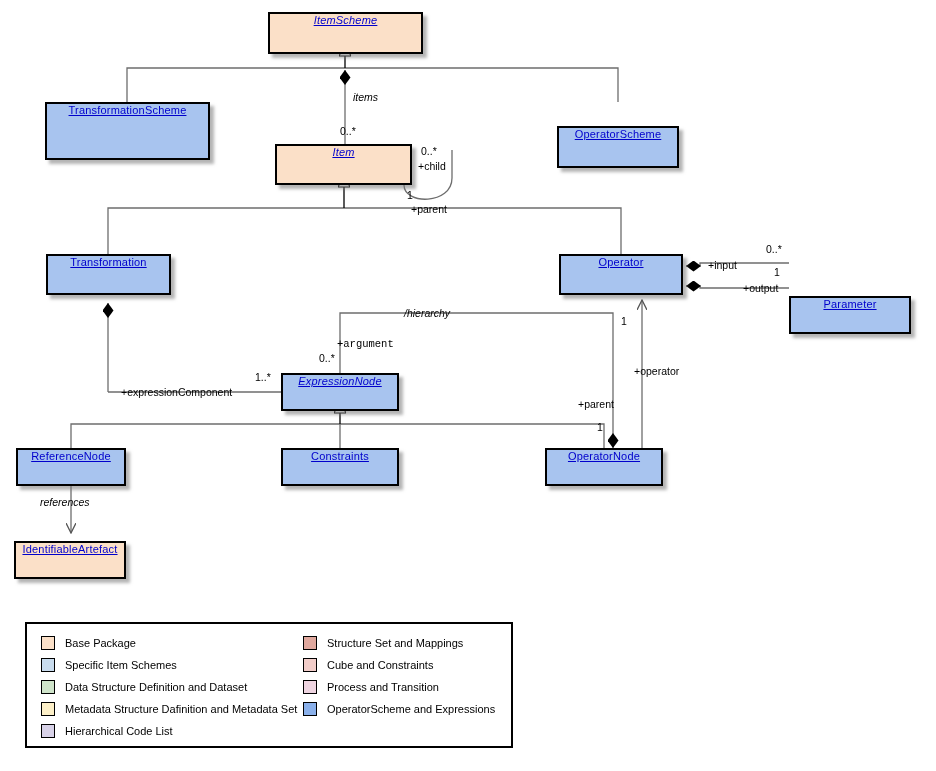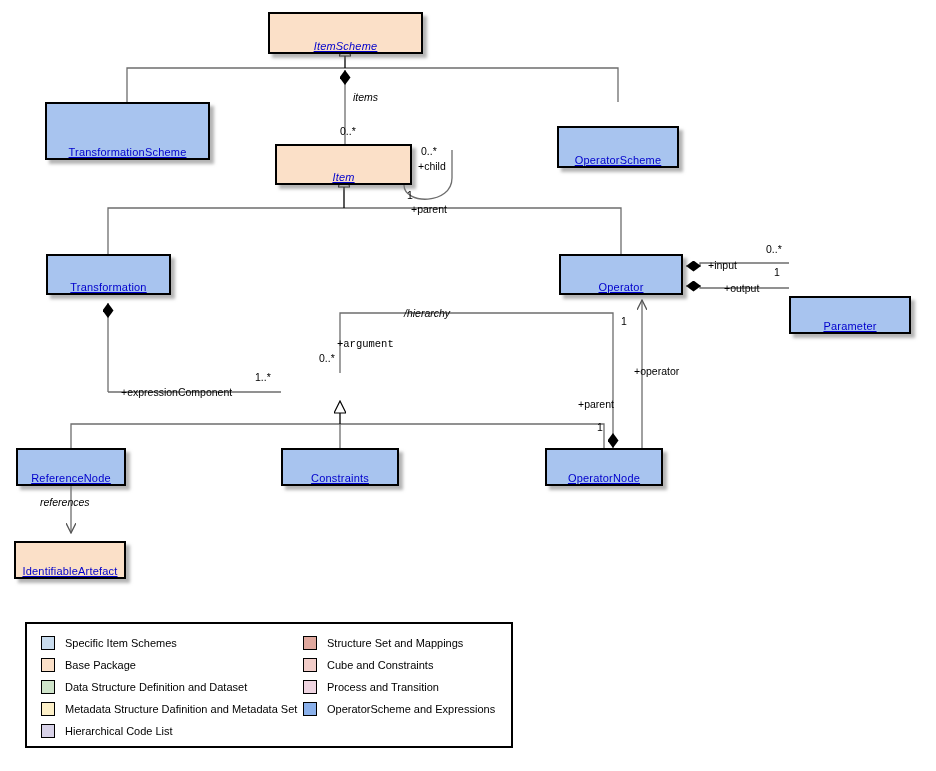--- a/index.html
+++ b/index.html
@@ -25,21 +25,21 @@
     left: 0; top: 0;
     width: 936px;
     height: 771px;
     pointer-events: none;
   }
   .uml-class {
     position: absolute;
     box-sizing: border-box;
     border: 2px solid #000000;
     display: flex;
-    align-items: flex-end;
+    align-items: flex-start;
     justify-content: center;
     box-shadow: 4px 4px 3px rgba(120,120,120,0.55);
     z-index: 5;
   }
   .uml-class .cls-name {
     color: #0000cc;
     font-size: 11px;
     text-decoration: underline;
     white-space: nowrap;
     letter-spacing: 0.2px;
@@ -173,20 +173,23 @@
   </div>
 
   <div class="uml-class fill-trans" style="left:559px; top:254px; width:124px; height:41px;">
     <span class="cls-name">Operator</span>
   </div>
 
   <div class="uml-class fill-trans" style="left:789px; top:256px; width:122px; height:38px;margin-top:40px;">
     <span class="cls-name">Parameter</span>
   </div>
 
+  <div class="uml-class abstract fill-trans" style="left:281px; top:373px; width:118px; height:38px;">
+    <span class="cls-name">ExpressionNode</span>
+  </div>
 
   <div class="uml-class fill-trans" style="left:16px; top:448px; width:110px; height:38px;">
     <span class="cls-name">ReferenceNode</span>
   </div>
 
   <div class="uml-class fill-trans" style="left:281px; top:448px; width:118px; height:38px;">
     <span class="cls-name">Constraints</span>
   </div>
 
   <div class="uml-class fill-trans" style="left:545px; top:448px; width:118px; height:38px;">
@@ -198,44 +201,44 @@
   </div>
 
   <div class="edge-label ital" style="left:353px; top:92px;">items</div>
   <div class="edge-label" style="left:340px; top:126px;">0..*</div>
   <div class="edge-label" style="left:421px; top:146px;">0..*</div>
   <div class="edge-label" style="left:418px; top:161px;">+child</div>
   <div class="edge-label" style="left:407px; top:190px;">1</div>
   <div class="edge-label" style="left:411px; top:204px;">+parent</div>
   <div class="edge-label" style="left:708px; top:260px;">+input</div>
   <div class="edge-label" style="left:766px; top:244px;">0..*</div>
-  <div class="edge-label" style="left:724px; top:283px;">+output</div>
+  <div class="edge-label" style="left:743px; top:283px;">+output</div>
   <div class="edge-label" style="left:774px; top:267px;">1</div>
   <div class="edge-label ital" style="left:404px; top:308px;">/hierarchy</div>
   <div class="edge-label" style="left:621px; top:316px;">1</div>
   <div class="edge-label" style="left:337px; top:339px;font-family:Liberation Mono, monospace;">+argument</div>
   <div class="edge-label" style="left:319px; top:353px;">0..*</div>
   <div class="edge-label" style="left:634px; top:366px;">+operator</div>
   <div class="edge-label" style="left:255px; top:372px;">1..*</div>
   <div class="edge-label" style="left:121px; top:387px;">+expressionComponent</div>
   <div class="edge-label" style="left:578px; top:399px;">+parent</div>
   <div class="edge-label" style="left:597px; top:422px;">1</div>
   <div class="edge-label ital" style="left:40px; top:497px;">references</div>
 
   <div id="legend">
     <div class="legend-col left">
       <div class="legend-row">
+        <span class="legend-swatch" style="background:#fbe0c8;"></span>
+        <span class="legend-text">Base Package</span>
+      </div>
+      <div class="legend-row">
         <span class="legend-swatch" style="background:#c9dcee;"></span>
         <span class="legend-text">Specific Item Schemes</span>
       </div>
       <div class="legend-row">
-        <span class="legend-swatch" style="background:#fbe0c8;"></span>
-        <span class="legend-text">Base Package</span>
-      </div>
-      <div class="legend-row">
         <span class="legend-swatch" style="background:#cfe4ca;"></span>
         <span class="legend-text">Data Structure Definition and Dataset</span>
       </div>
       <div class="legend-row">
         <span class="legend-swatch" style="background:#fdf0c8;"></span>
         <span class="legend-text">Metadata Structure Dafinition and Metadata Set</span>
       </div>
       <div class="legend-row">
         <span class="legend-swatch" style="background:#d8d2e8;"></span>
         <span class="legend-text">Hierarchical Code List</span>

